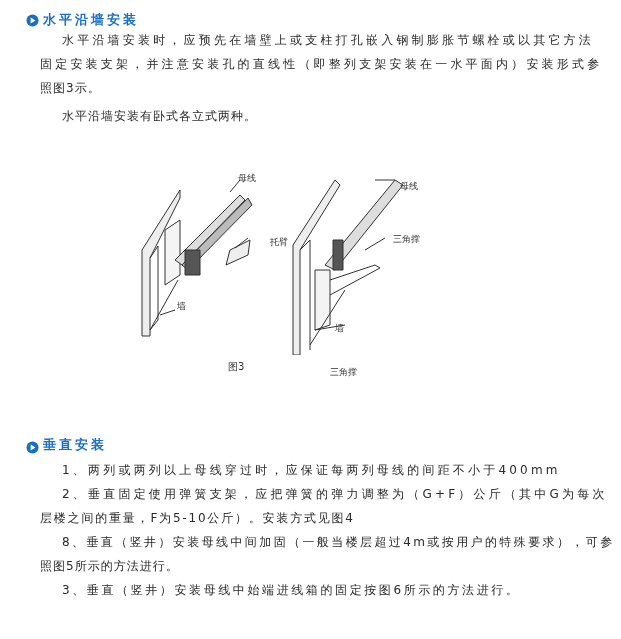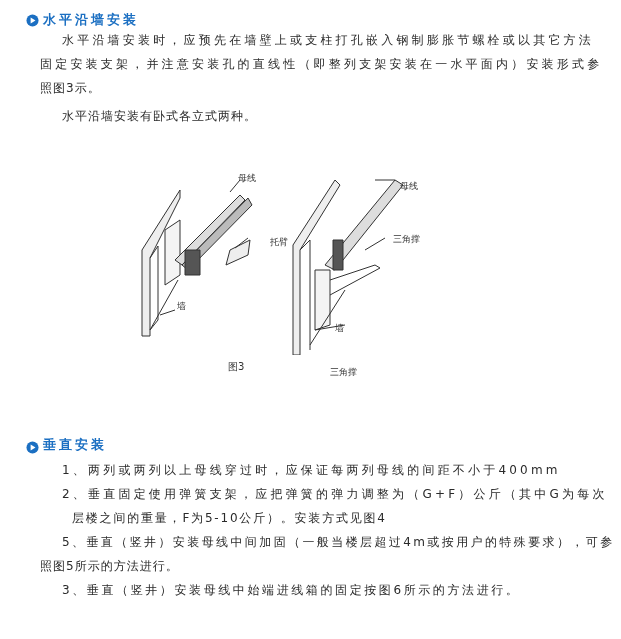--- a/index.html
+++ b/index.html
@@ -66,16 +66,16 @@
 
 <div class="heading" style="top:436px;align-items:flex-end;">
   <svg class="icon" viewBox="0 0 14 14">
       <circle cx="7" cy="7" r="6.5" fill="#1b6fc2"></circle>
       <path d="M5 3.8 L10.2 7 L5 10.2 Z" fill="#fff"></path>
     </svg>
   <span>垂直安装</span>
 </div>
 <div class="p" style="left:62px; top:462px;">1、两列或两列以上母线穿过时，应保证每两列母线的间距不小于400mm</div>
 <div class="p" style="left:62px; top:486px;">2、垂直固定使用弹簧支架，应把弹簧的弹力调整为（G+F）公斤（其中G为每次</div>
-<div class="p" style="left:40px; top:510px; letter-spacing:1.8px;margin-left:32px;">层楼之间的重量，F为5-10公斤）。安装方式见图4</div>
-<div class="p" style="left:62px; top:534px; letter-spacing:2.4px;">5、垂直（竖井）安装母线中间加固（一般当楼层超过4m或按用户的特殊要求），可参</div>
+<div class="p" style="left:40px; top:510px; letter-spacing:1.8px;">层楼之间的重量，F为5-10公斤）。安装方式见图4</div>
+<div class="p" style="left:62px; top:534px; letter-spacing:2.4px;">8、垂直（竖井）安装母线中间加固（一般当楼层超过4m或按用户的特殊要求），可参</div>
 <div class="p" style="left:40px; top:558px; letter-spacing:1px;">照图5所示的方法进行。</div>
 <div class="p" style="left:62px; top:582px; letter-spacing:2.6px;">3、垂直（竖井）安装母线中始端进线箱的固定按图6所示的方法进行。</div>
 
 </body></html>

